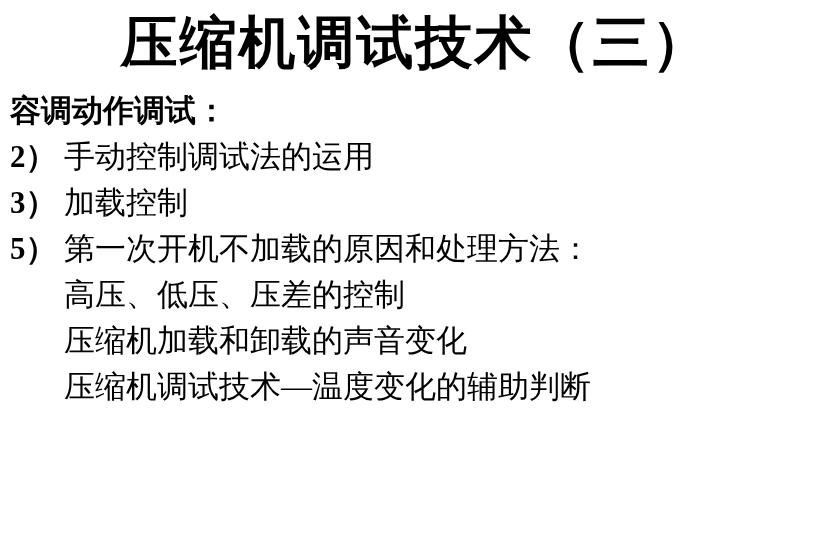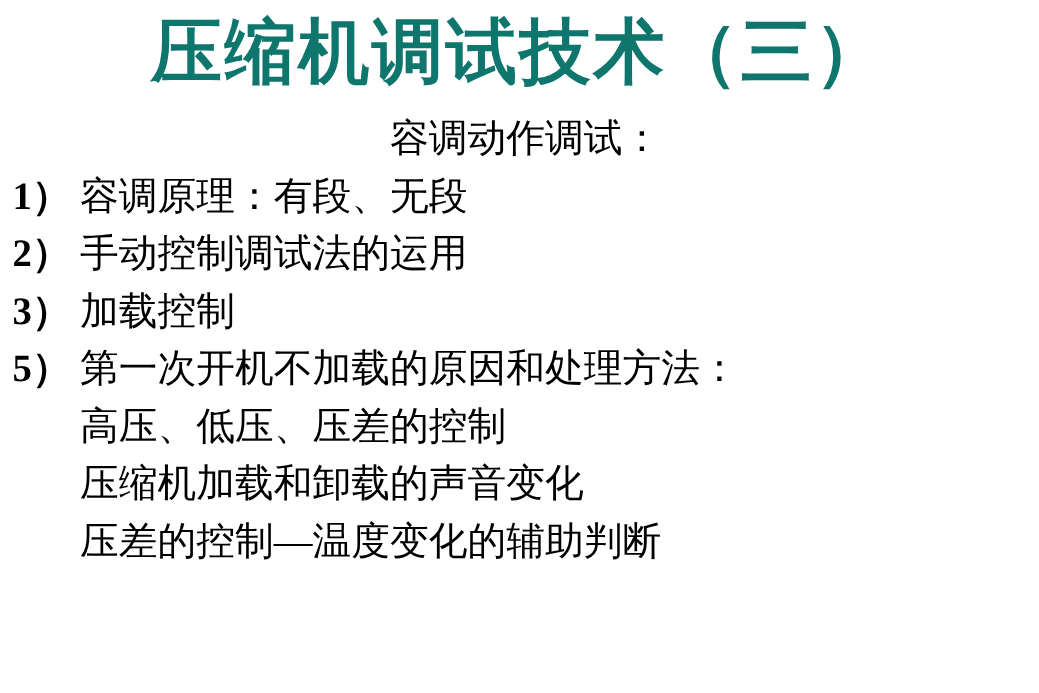--- a/index.html
+++ b/index.html
@@ -32,61 +32,57 @@
   }
   .body {
     padding: 6px 0 0 10px;
   }
   .line {
     font-size: 31px;
     line-height: 46px;
     white-space: nowrap;
   }
   .line.header {
-    font-weight: normal;
-    text-align: center;
+    font-weight: bold;
   }
   .num {
     display: inline-block;
     width: 54px;
     font-weight: bold;
   }
   .line.sub {
     padding-left: 54px;
   }
 </style>
 </head>
 <body style="background: rgb(255, 255, 255); color: rgb(0, 0, 0);">
 
 <div class="slide">
 
-  <h1 class="title" style="color: #0f766e;">压缩机调试技术（三）</h1>
+  <h1 class="title" style="color: #000000;">压缩机调试技术（三）</h1>
 
   <div class="body">
 
     <div class="line header">容调动作调试：</div>
 
-    <div class="line item">
-      <span class="num">1）</span><span>容调原理：有段、无段</span>
-    </div>
 
     <div class="line item">
       <span class="num">2）</span><span>手动控制调试法的运用</span>
     </div>
 
     <div class="line item">
       <span class="num">3）</span><span>加载控制</span>
     </div>
 
 
 
     <div class="line item">
       <span class="num">5）</span><span>第一次开机不加载的原因和处理方法：</span>
     </div>
 
     <div class="line sub">高压、低压、压差的控制</div>
 
     <div class="line sub">压缩机加载和卸载的声音变化</div>
 
-    <div class="line sub">压差的控制—温度变化的辅助判断</div>
+    <div class="line sub">压缩机调试技术—温度变化的辅助判断</div>
 
   </div>
 </div>
 
 </body></html>

